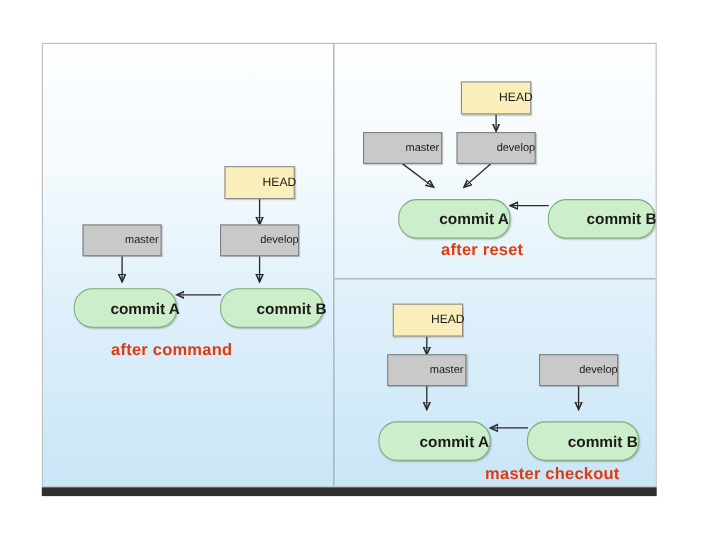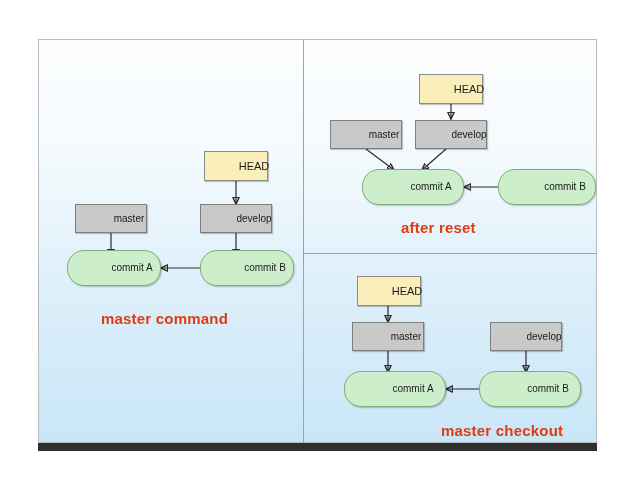--- a/index.html
+++ b/index.html
@@ -65,23 +65,24 @@
   .node-branch {
     background: #c9c9c9;
     border: 1px solid #7e7e7e;
     font-size: 10px;
     box-shadow: 1px 1px 1px rgba(0,0,0,0.22);
   }
   .node-commit {
     background: #cdeeca;
     border: 1px solid #7fae7c;
     border-radius: 17px;
-    font-size: 10px;
-    font-weight: normal;
+    font-size: 14px;
+    font-weight: bold;
     box-shadow: 1px 1px 1.5px rgba(0,0,0,0.22);
+    margin-top: 12px;
   }
 
   .caption {
     position: absolute;
     color: #dd3c13;
     font-size: 15px;
     font-weight: bold;
     white-space: nowrap;
     letter-spacing: 0.2px;
   }
@@ -138,21 +139,21 @@
     <div class="node node-head" style="left:165px; top:111px; width:64px; height:30px;">HEAD</div>
 
     <div class="node node-branch" style="left:36px; top:164px; width:72px; height:29px;">master</div>
 
     <div class="node node-branch" style="left:161px; top:164px; width:72px; height:29px;">develop</div>
 
     <div class="node node-commit" style="left:28px; top:210px; width:94px; height:36px;">commit A</div>
 
     <div class="node node-commit" style="left:161px; top:210px; width:94px; height:36px;">commit B</div>
 
-    <div class="caption" style="left:62px; top:270px;">master command</div>
+    <div class="caption" style="left:62px; top:270px;">after command</div>
   </div>
 
   <div class="panel" id="panel-reset">
 
     <svg class="arrows" viewBox="0 0 294 214" preserveAspectRatio="none">
       <defs>
         <marker id="ah2" markerWidth="7" markerHeight="7" refX="5.6" refY="3" orient="auto">
           <path d="M0,0.4 L5.8,3 L0,5.6 z" fill="#2b2b2b" stroke="none"></path>
         </marker>
       </defs>

